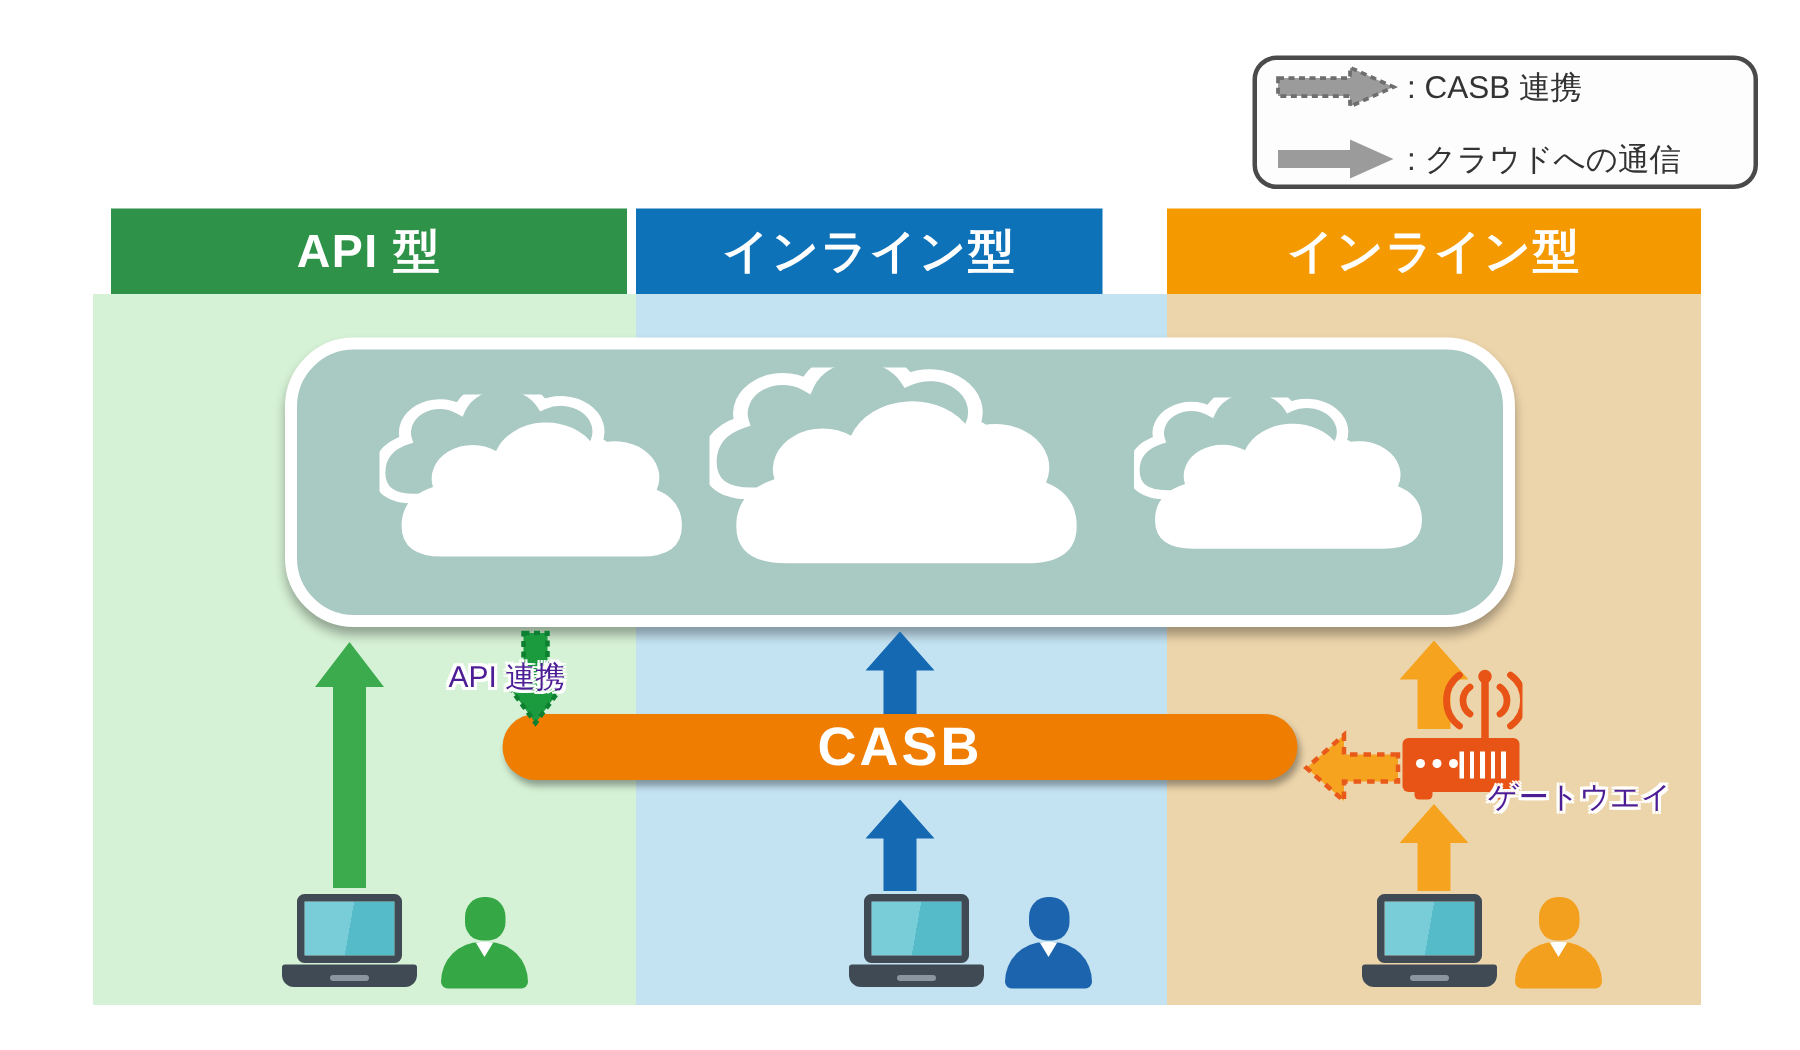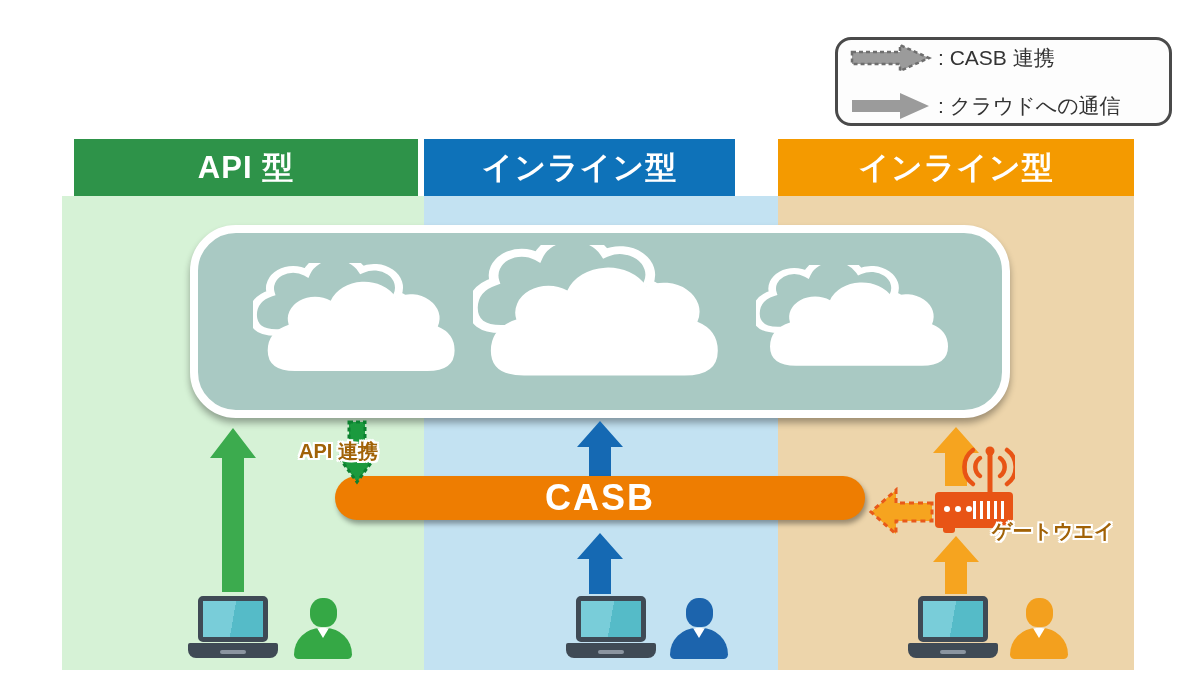--- a/index.html
+++ b/index.html
@@ -36,21 +36,21 @@
   
   .arrow{position:absolute;z-index:4;}
 
   
   .casb-bar{position:absolute;left:335px;top:476px;width:530px;height:44px;border-radius:22px;
             background:#ee7d01;box-shadow:2px 4px 5px rgba(0,0,0,.35);z-index:5;
             display:flex;align-items:center;justify-content:center;}
   .casb-label{color:#fff;font-size:36px;font-weight:600;letter-spacing:2px;}
 
   
-  .outlined{position:absolute;z-index:7;font-size:20px;font-weight:700;color:#a16207;white-space:nowrap;
+  .outlined{position:absolute;z-index:7;font-size:20px;font-weight:400;color:#4c1d95;white-space:nowrap;
             text-shadow:-2px -2px 0 #fff,2px -2px 0 #fff,-2px 2px 0 #fff,2px 2px 0 #fff,
                         -2px 0 0 #fff,2px 0 0 #fff,0 -2px 0 #fff,0 2px 0 #fff;}
   #api-link-label{left:299px;top:438px;}
   #gateway-label{left:992px;top:518px;}
 
   
   .router-body{position:absolute;left:935px;top:492px;width:78px;height:36px;background:#e85415;
                border-radius:4px;z-index:6;}
   .router-dots{position:absolute;left:9px;top:14px;display:flex;gap:5px;}
   .router-dots i{width:6px;height:6px;border-radius:50%;background:#fff;}

